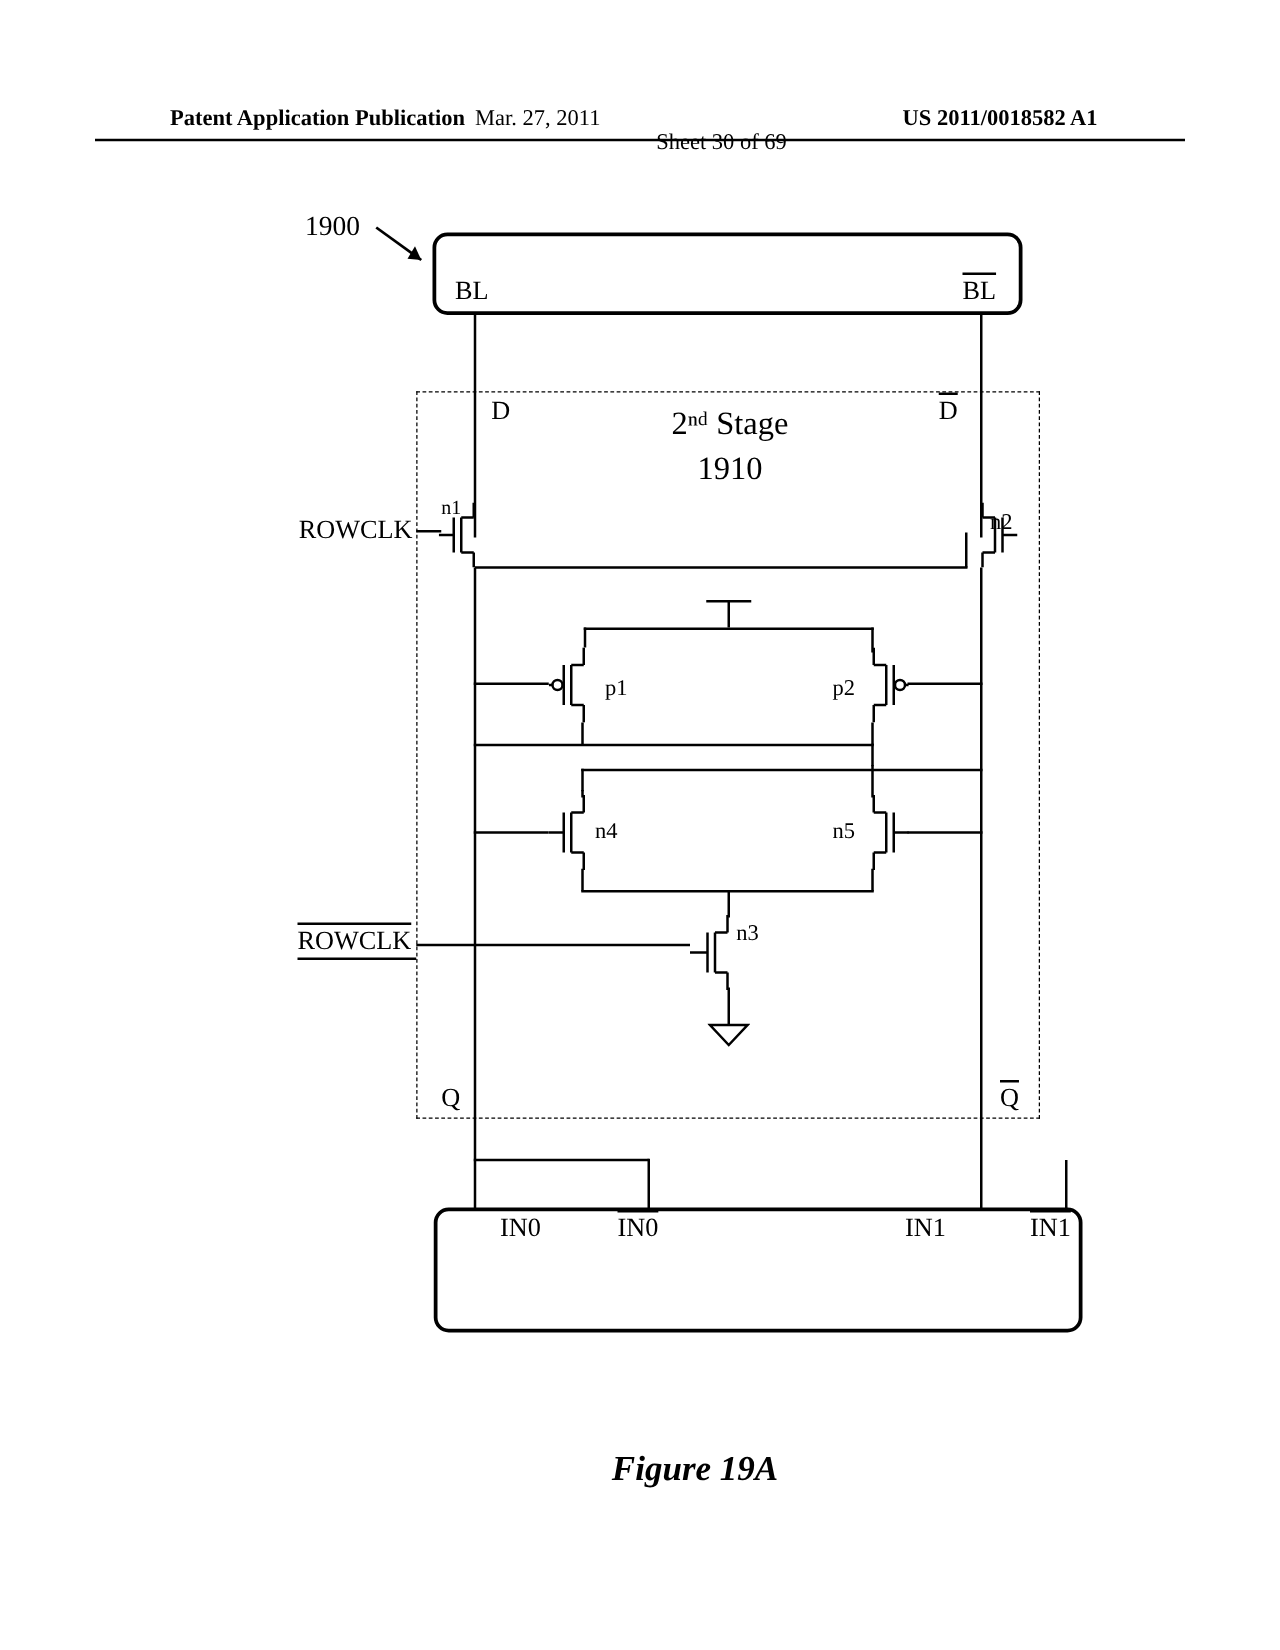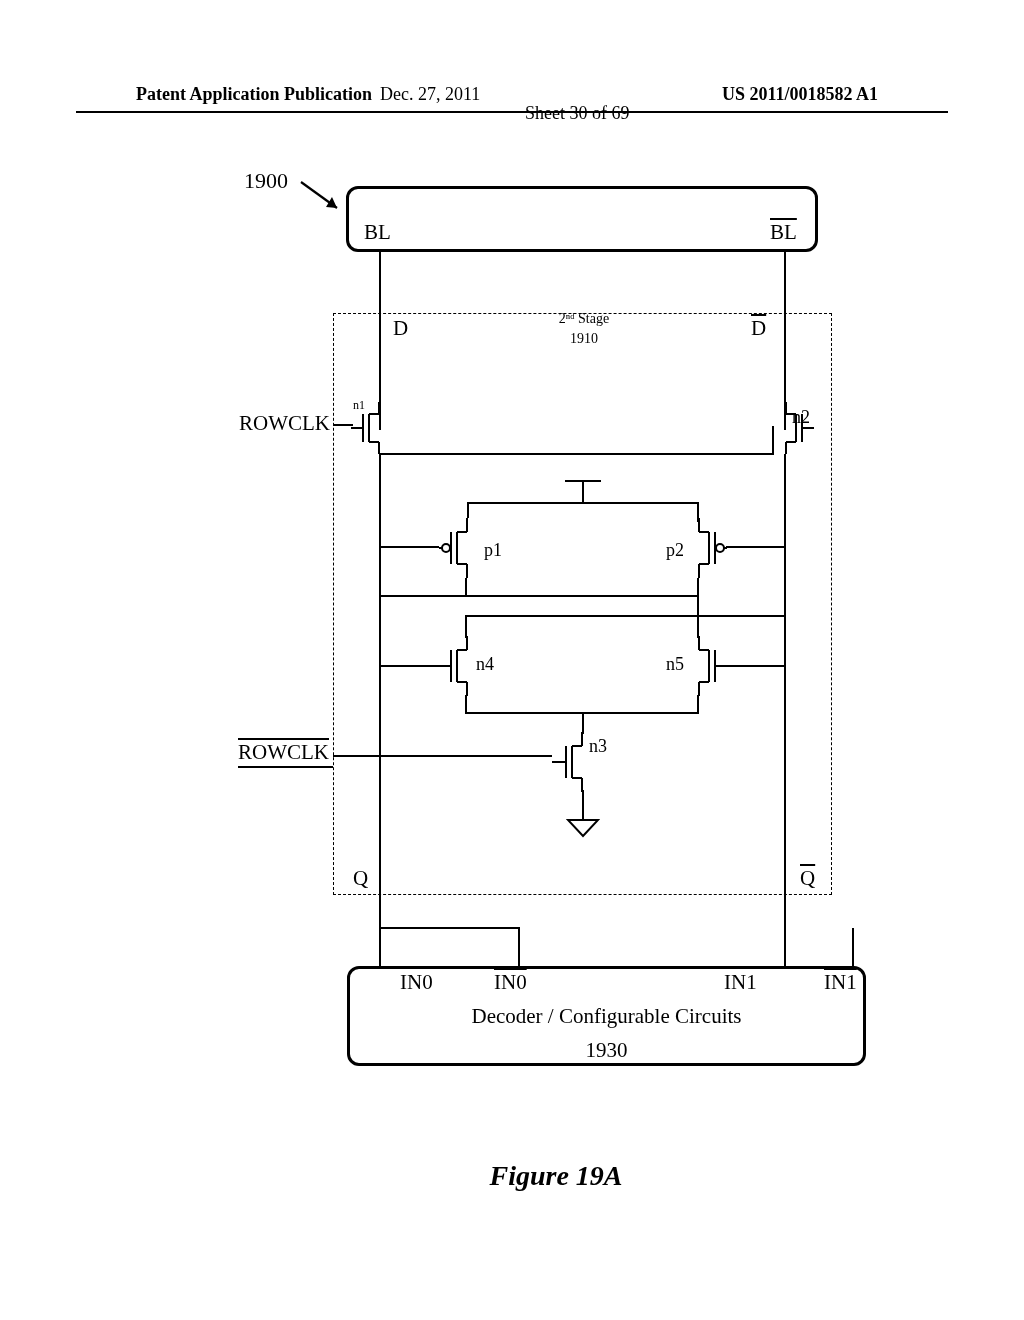--- a/index.html
+++ b/index.html
@@ -64,24 +64,24 @@
   .wire { position: absolute; background: #000; }
 
   .stage2-box {
     position: absolute;
     top: 163px; left: 289px;
     width: 499px; height: 582px;
     border: 1px dashed #000;
   }
   .stage2-text {
     position: absolute;
-    top: 159px; left: 450px;
+    top: 171px; left: 450px;
     width: 180px;
     text-align: center;
-    font-size: 14px;
+    font-size: 26px;
     line-height: 1.4;
   }
   .lbl { position: absolute; font-size: 21px; }
   .overline { text-decoration: overline; }
 
   .nmos, .pmos {
     position: absolute;
   }
 
   .decoder-box {
@@ -113,21 +113,21 @@
     font-style: italic;
     font-family: "Times New Roman", serif;
     font-weight: bold;
   }
 </style>
 </head>
 <body>
 
 <div class="header">
   <span class="header-left">Patent Application Publication</span>
-  <span class="header-mid">Dec. 27, 2011</span>
+  <span class="header-mid">Mar. 27, 2011</span>
   <span class="header-shn">Sheet 30 of 69</span>
   <span class="header-right">US 2011/0018582 A1</span>
 </div>
 <div class="hsep"></div>
 
 <div class="figure-area">
 
   <div class="ref-1900">1900</div>
   <svg class="ref-1900-arrow" width="50" height="40">
     <line x1="2" y1="2" x2="38" y2="28" stroke="#000" stroke-width="2.2"></line>
@@ -145,21 +145,21 @@
   <div class="stage2-text">
     <span>2ⁿᵈ Stage</span><br>
     <span>1910</span>
   </div>
 
   <span class="lbl" style="top:166px;left:349px">D</span>
   <span class="lbl overline" style="top:166px;left:707px">D</span>
 
   <span class="lbl" style="top:261px;left:195px">ROWCLK</span>
 
-  <span class="lbl" style="top:248px;left:309px;font-size:12px">n1</span>
+  <span class="lbl" style="top:248px;left:309px;font-size:16px">n1</span>
   <span class="lbl" style="top:257px;left:748px;font-size:18px">n2</span>
 
   <div class="wire" style="left:289px;top:274px;width:20px;height:2px"></div>
 
   <svg class="nmos" style="left:307px;top:252px" width="42" height="52">
 
     <line x1="28" y1="0" x2="28" y2="12" stroke="#000" stroke-width="2"></line>
     <line x1="18" y1="12" x2="28" y2="12" stroke="#000" stroke-width="2"></line>
     <line x1="18" y1="12" x2="18" y2="40" stroke="#000" stroke-width="2"></line>
     <line x1="18" y1="40" x2="28" y2="40" stroke="#000" stroke-width="2"></line>
@@ -290,24 +290,20 @@
 
   <span class="lbl" style="top:716px;left:309px">Q</span>
   <span class="lbl overline" style="top:716px;left:756px">Q</span>
 
   <div class="wire" style="left:335px;top:777px;width:140px;height:2px"></div>
   <div class="wire" style="left:474px;top:777px;width:2px;height:40px"></div>
 
   <div class="wire" style="left:808px;top:778px;width:2px;height:40px"></div>
 
   <div class="decoder-box"></div>
-  <div class="decoder-text">
-    <span>Decoder / Configurable Circuits</span><br>
-    <span>1930</span>
-  </div>
   <span class="in-lbl" style="top:820px;left:356px">IN0</span>
   <span class="in-lbl overline" style="top:820px;left:450px">IN0</span>
   <span class="in-lbl" style="top:820px;left:680px">IN1</span>
   <span class="in-lbl overline" style="top:820px;left:780px">IN1</span>
 
   <div class="wire" style="left:335px;top:778px;width:2px;height:40px"></div>
 
   <div class="wire" style="left:740px;top:778px;width:2px;height:40px"></div>
 
   <div class="fig-caption">Figure 19A</div>

